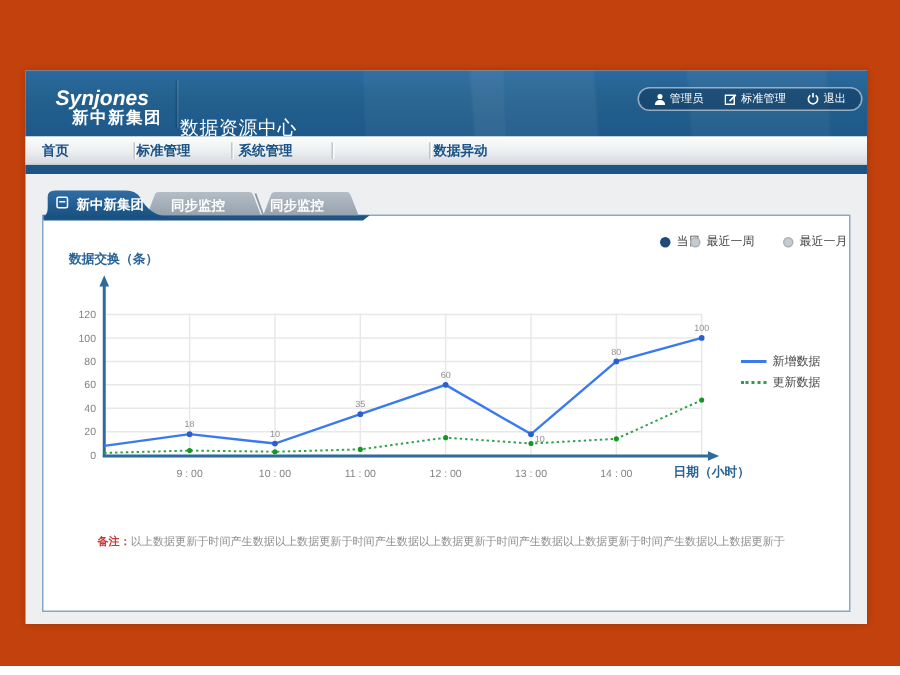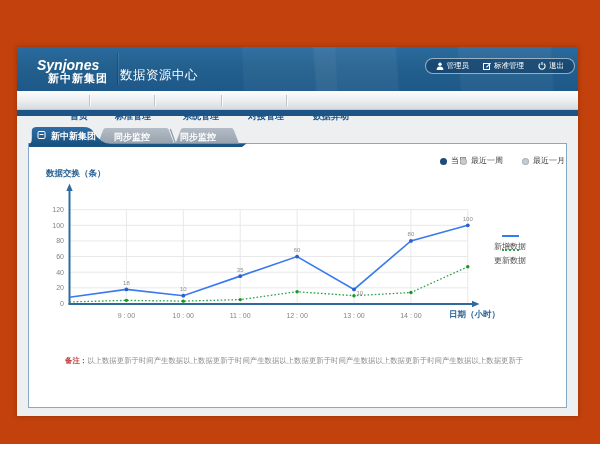--- a/index.html
+++ b/index.html
@@ -15,52 +15,52 @@
           background:linear-gradient(100deg,transparent 30%,rgba(255,255,255,0.055) 30.5%,rgba(255,255,255,0.055) 46%,transparent 46.5%,transparent 58%,rgba(255,255,255,0.045) 58.5%,rgba(255,255,255,0.045) 76%,transparent 76.5%);
           transform:rotate(-14deg);}
   .header .swoosh2{position:absolute;left:60px;top:-10px;width:300px;height:90px;
           background:linear-gradient(100deg,transparent 55%,rgba(255,255,255,0.04) 55.5%,rgba(255,255,255,0.04) 85%,transparent 85.5%);
           transform:rotate(-12deg);}
   .logo-en{position:absolute;left:20px;top:10px;width:80px;color:#fff;
            font-size:14px;font-weight:bold;font-style:italic;letter-spacing:0px;}
   .logo-cn{position:absolute;left:31px;top:24px;color:#fff;font-size:11px;font-weight:bold;letter-spacing:1px;}
   .logo-sep{position:absolute;left:100px;top:6px;width:1px;height:32px;background:rgba(0,0,0,0.18);
             box-shadow:1px 0 0 rgba(255,255,255,0.12);}
-  .app-title{position:absolute;left:103px;top:20px;color:#fff;font-size:12.5px;letter-spacing:0.5px;}
+  .app-title{position:absolute;left:103px;top:30px;color:#fff;font-size:12.5px;letter-spacing:0.5px;}
   .user-pill{position:absolute;right:3px;top:11px;height:14px;padding:0 10px;
              border:1px solid rgba(255,255,255,0.55);border-radius:8px;
              background:rgba(10,44,78,0.42);display:flex;align-items:center;gap:14px;}
   .pill-item{display:flex;align-items:center;gap:3px;color:#fff;font-size:7.5px;cursor:pointer;}
   .pill-item svg{display:block;}
   
   .navbar{position:absolute;left:0;top:44px;width:561px;height:19px;
           background:linear-gradient(180deg,#fdfdfd 0%,#eceef0 55%,#d7dbdf 100%);
           border-bottom:1px solid #c3c9ce;box-sizing:border-box;}
-  .nav-item{position:absolute;top:16px;height:19px;line-height:19px;text-align:right;
+  .nav-item{position:absolute;top:0;height:19px;line-height:19px;text-align:left;
             color:#1a5386;font-size:9px;font-weight:bold;cursor:pointer;}
   .nav-sep{position:absolute;top:4px;width:1px;height:11px;background:#bfc5ca;box-shadow:1px 0 0 #fbfbfb;}
   .nav-strip{position:absolute;left:0;top:63px;width:561px;height:6px;background:#1a4f7d;}
   
   .tabs-svg{position:absolute;left:11px;top:79px;z-index:2;}
   .tab-label{position:absolute;color:#fff;font-size:9px;font-weight:bold;white-space:nowrap;cursor:pointer;z-index:3;}
   
   .panel{position:absolute;left:11px;top:96px;width:539px;height:265px;background:#fff;
          border:1px solid #84a9c9;box-sizing:border-box;}
   
   .radio-row{position:absolute;top:109px;left:0;width:561px;height:10px;}
   .radio-group{position:absolute;display:flex;align-items:center;gap:5px;cursor:pointer;}
   .radio-dot{width:5px;height:5px;border-radius:50%;}
   .radio-dot.sel{background:#1f4a7a;box-shadow:0 0 0 1px #1f4a7a;}
   .radio-dot.unsel{background:#c6cbd0;box-shadow:0 0 0 1px #aab1b8;}
   .radio-label{font-size:8px;color:#3c3c3c;line-height:10px;}
   
   .chart-svg{position:absolute;left:0;top:0;width:600px;height:450px;pointer-events:none;}
   
   .legend{position:absolute;}
-  .legend-item{position:absolute;display:flex;align-items:center;gap:4px;white-space:nowrap;flex-direction:column;}
+  .legend-item{position:absolute;display:flex;align-items:center;gap:4px;white-space:nowrap;}
   .legend-line{width:17px;height:0;}
   .legend-label{font-size:8px;color:#4a4a4a;white-space:nowrap;}
   
   .footnote{position:absolute;left:48px;top:309px;font-size:7.4px;color:#8d8d8d;white-space:nowrap;}
   .footnote .tag{color:#c43b3b;font-weight:bold;}
 </style>
 </head>
 <body>
 
 <div class="stage">
@@ -104,21 +104,20 @@
         </div>
     </div>
 
     <div class="navbar" id="navbar">
         <div class="nav-item" style="left: 11px; width: 60px;">首页</div>
         <div class="nav-sep" style="left: 71.5px;"></div>
         <div class="nav-item" style="left: 74px; width: 60px;">标准管理</div>
         <div class="nav-sep" style="left: 137px;"></div>
         <div class="nav-item" style="left: 142px; width: 60px;">系统管理</div>
         <div class="nav-sep" style="left: 203.5px;"></div>
-        <div class="nav-item" style="left: 207px; width: 60px;">对接管理</div>
         <div class="nav-sep" style="left: 268.5px;"></div>
         <div class="nav-item" style="left: 272px; width: 60px;">数据异动</div>
       </div>
     <div class="nav-strip" style="background: rgb(29, 84, 134);"></div>
 
     <svg class="tabs-svg" id="tabs-svg" width="250" height="22">
         <defs>
           <linearGradient id="tabBlue" x1="0" y1="0" x2="0" y2="1">
             <stop offset="0%" stop-color="#2e6da5"></stop>
             <stop offset="100%" stop-color="#17507f"></stop>

